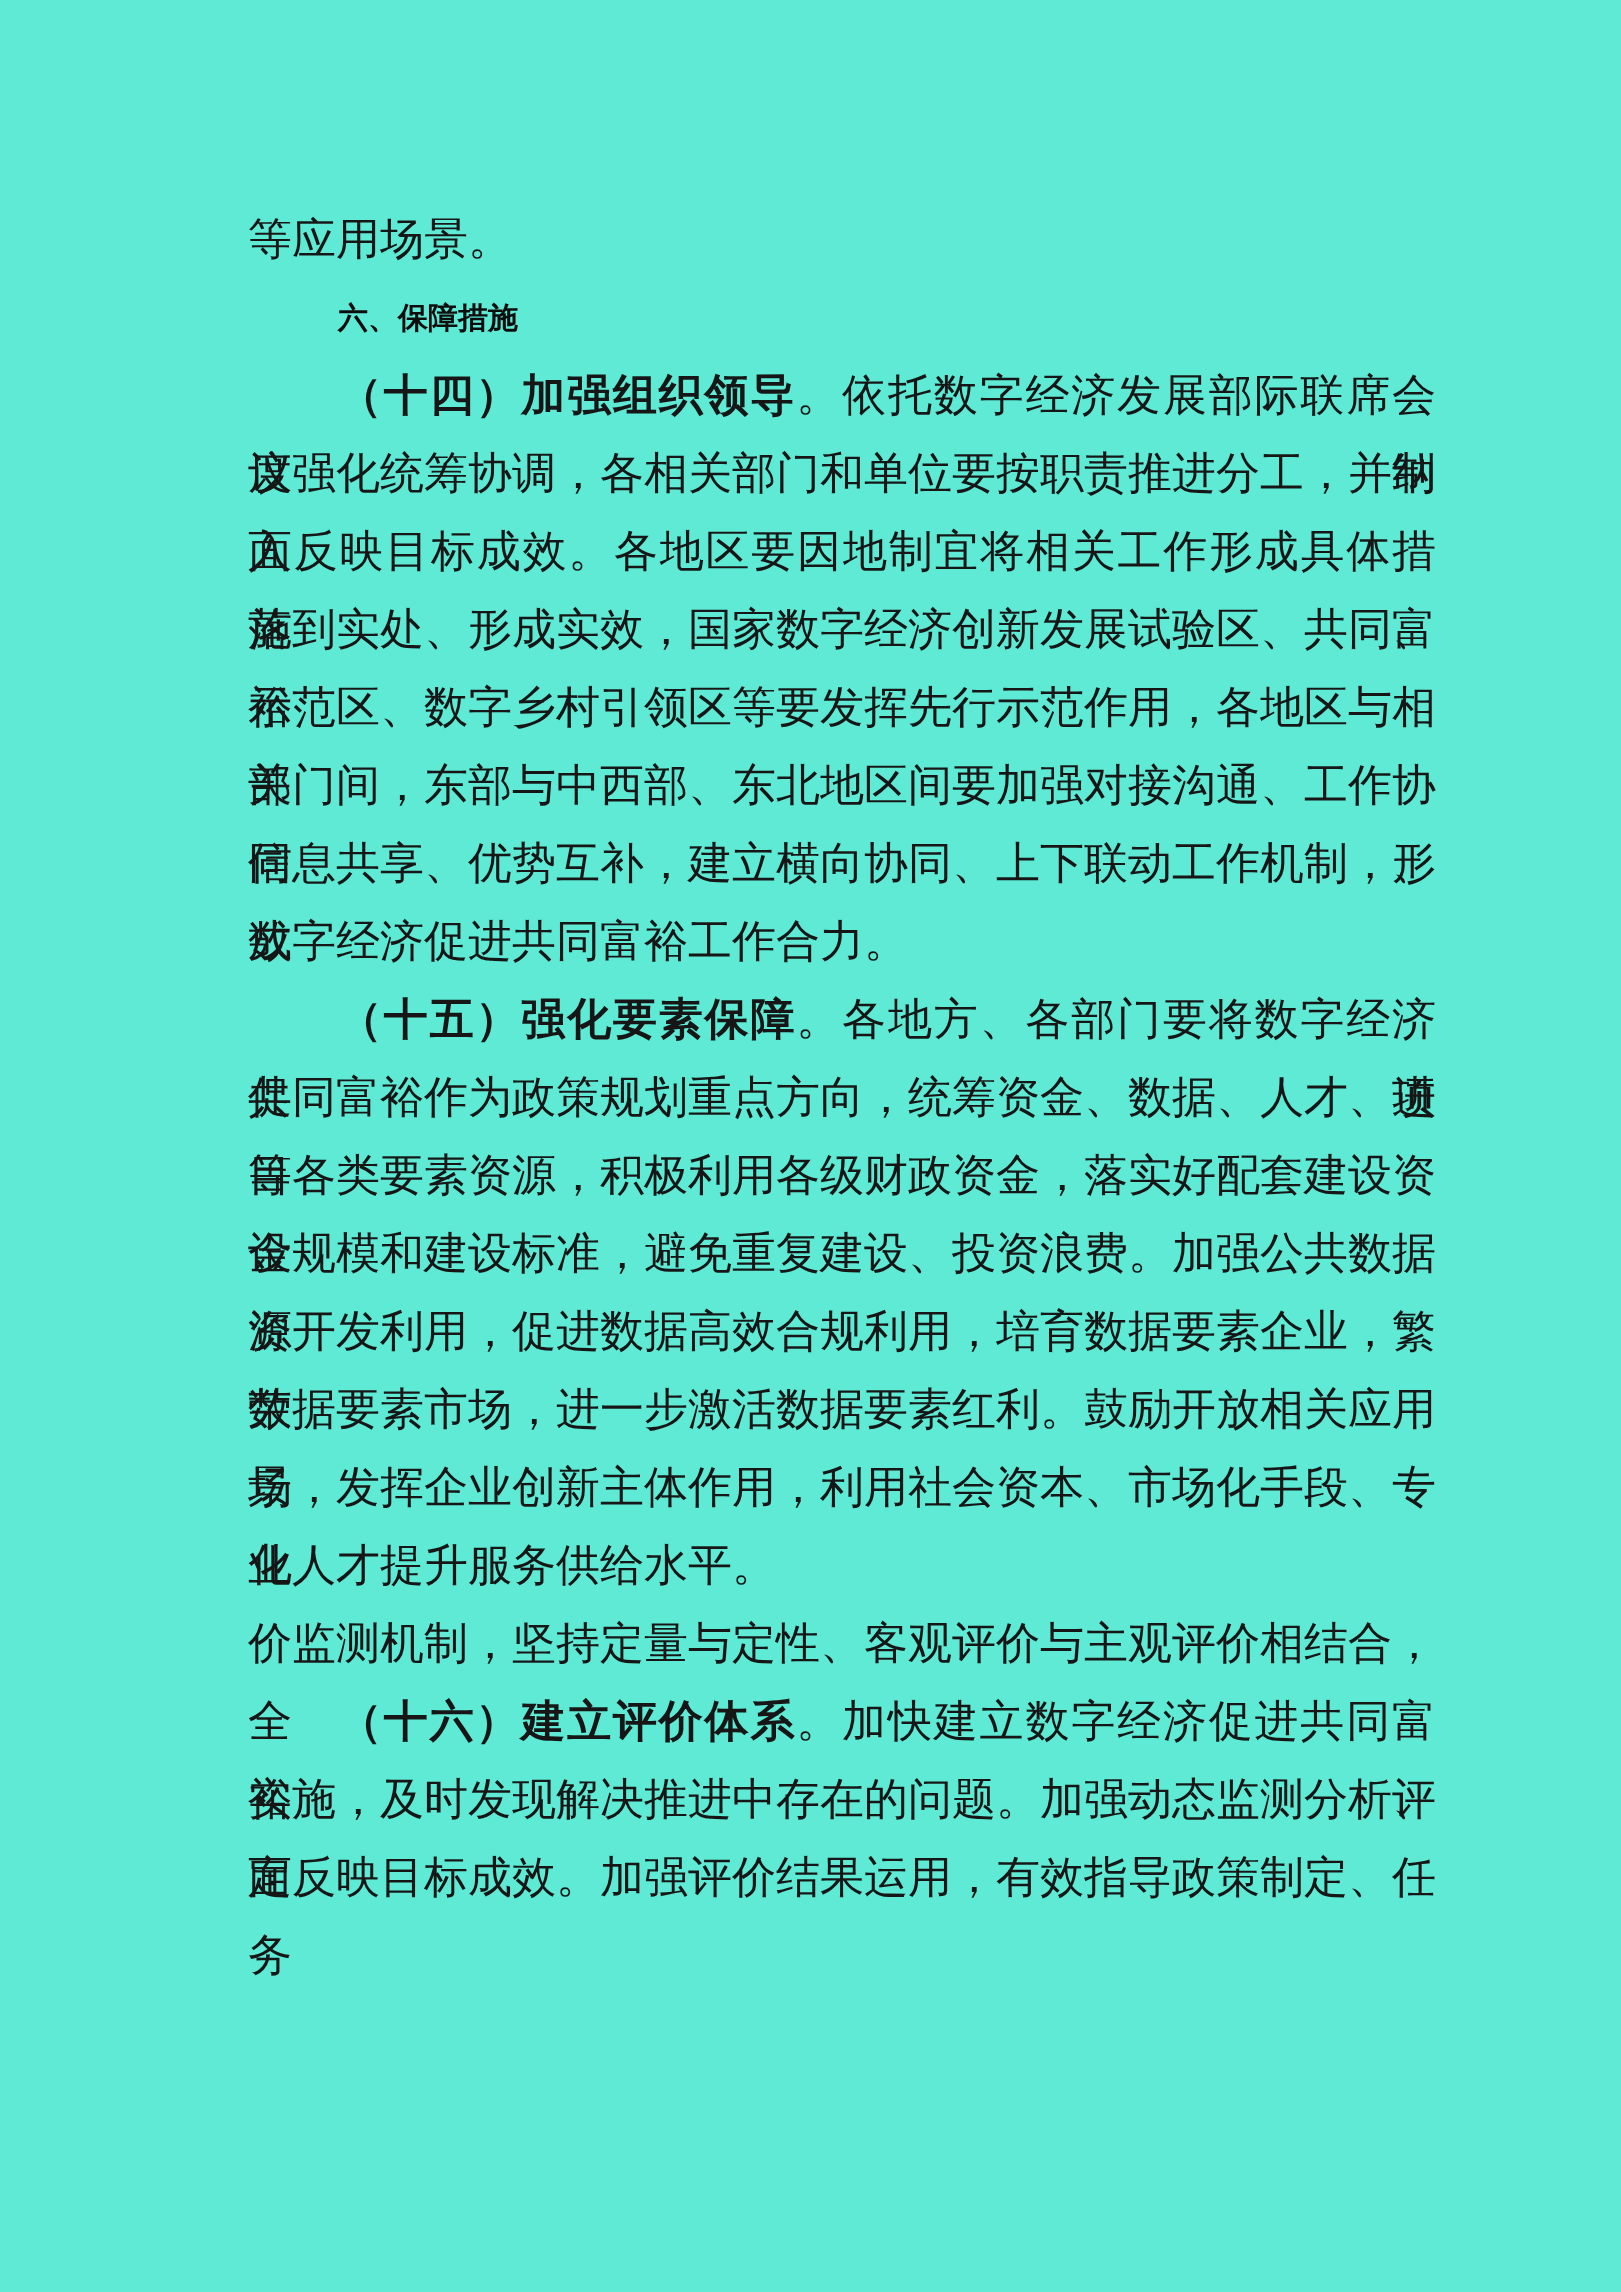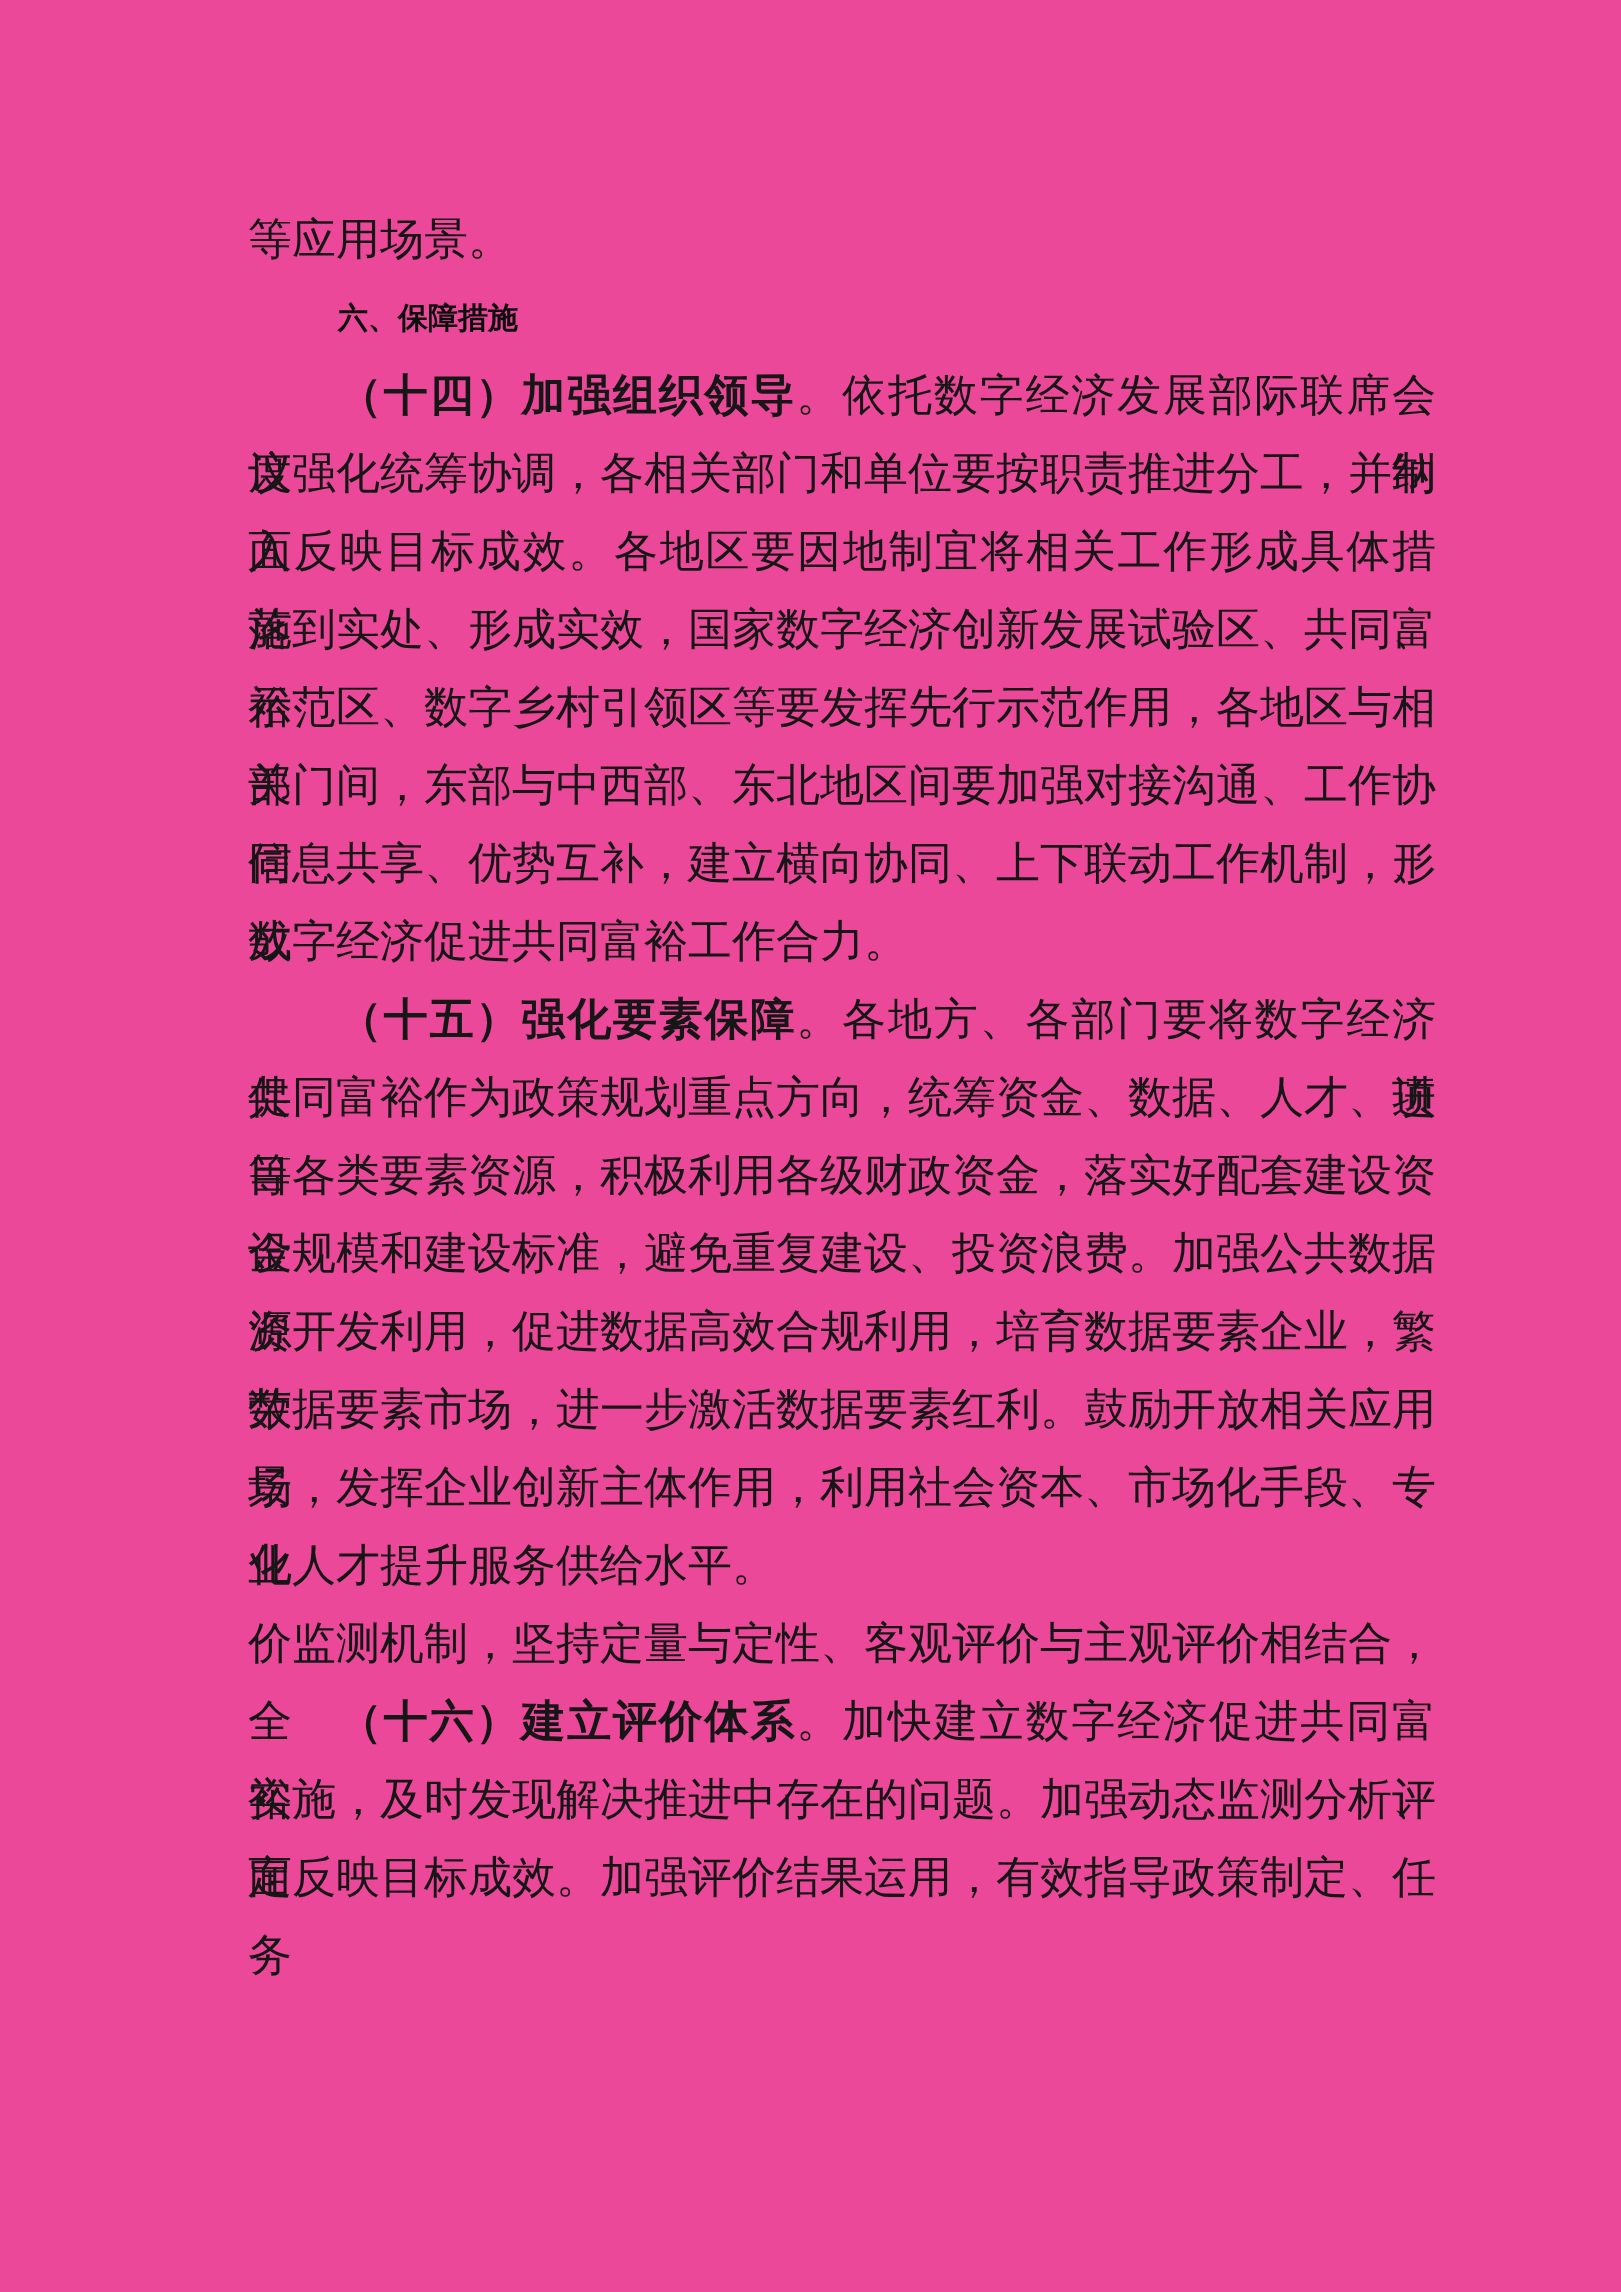--- a/index.html
+++ b/index.html
@@ -4,21 +4,21 @@
 <style>
   html, body {
     margin: 0;
     padding: 0;
     background: #e8e8e8;
   }
   .page {
     position: relative;
     width: 1621px;
     height: 2293px;
-    background: #ec4899;
+    background: #5eead4;
     overflow: hidden;
   }
   .content {
     position: absolute;
     left: 248px;
     top: 201px;
     width: 1188px;
   }
   .line {
     height: 78px;

